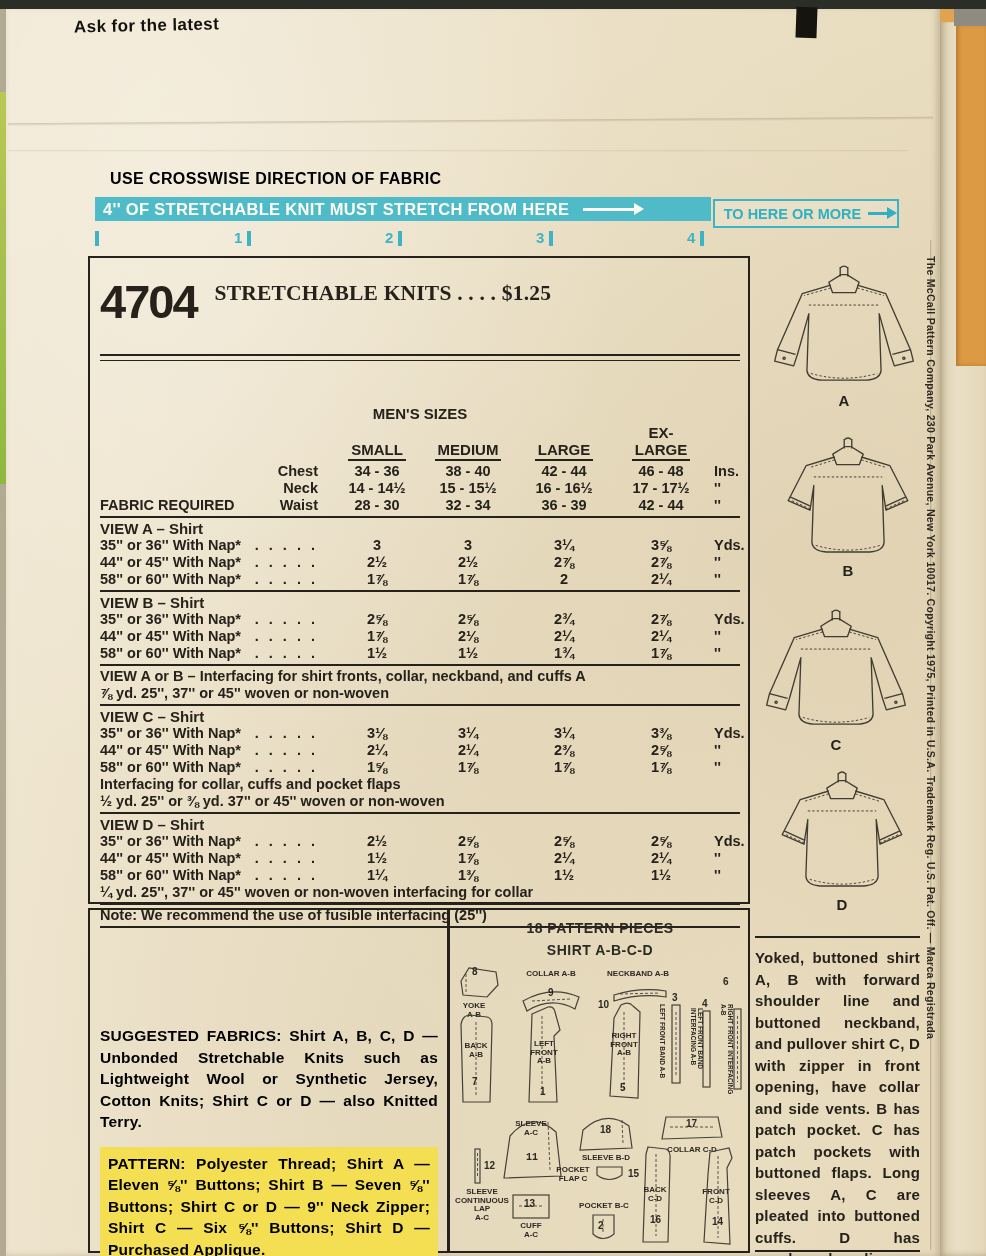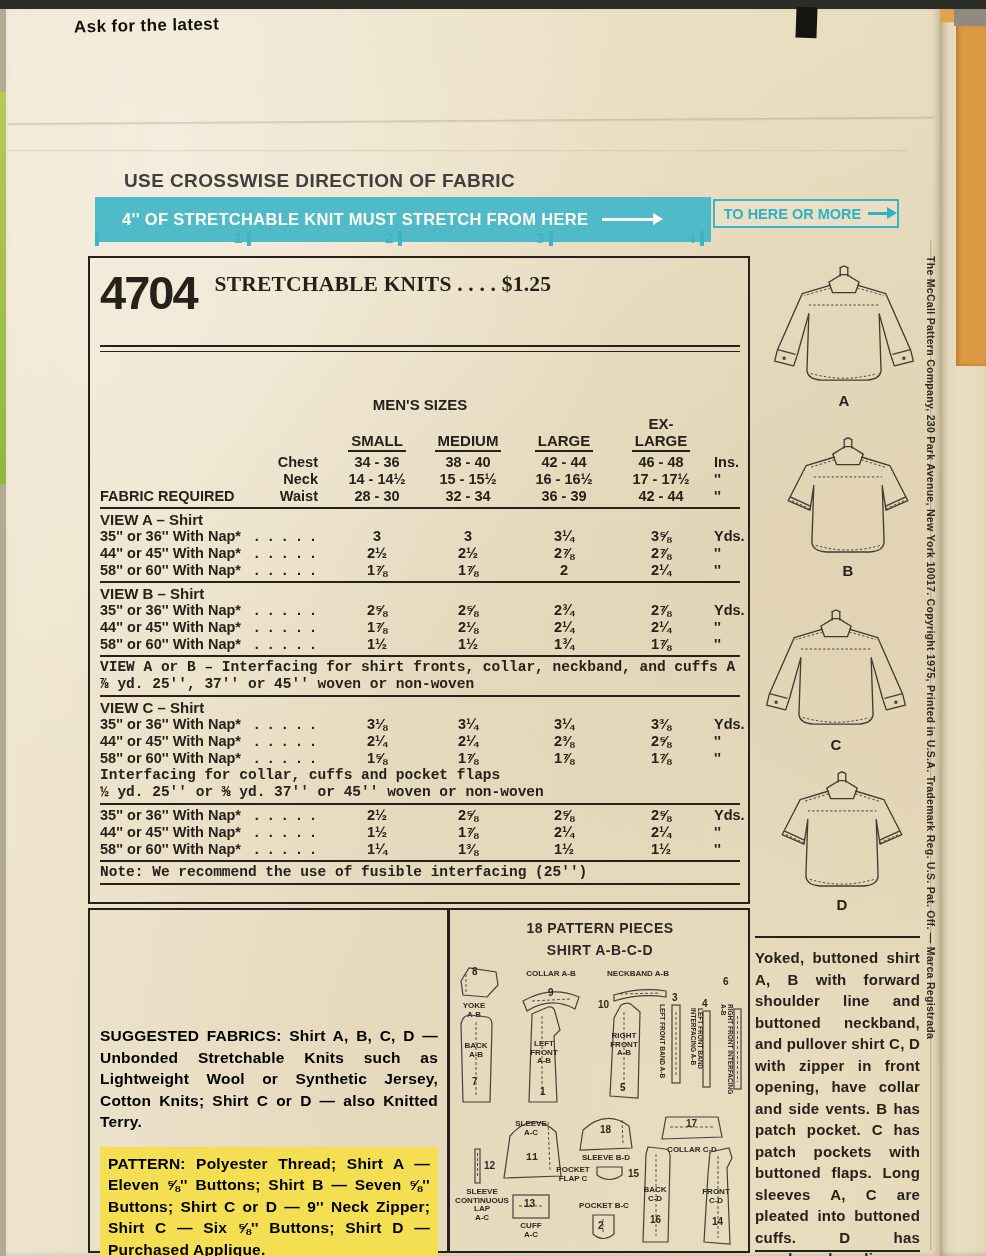--- a/index.html
+++ b/index.html
@@ -28,50 +28,50 @@
       radial-gradient(ellipse at 85% 45%, rgba(150,120,70,.10), transparent 55%),
       radial-gradient(ellipse at 40% 85%, rgba(150,120,70,.08), transparent 50%),
       linear-gradient(100deg,#f0e7d2,#ebe0c5 55%,#e7dabb);
     box-shadow:inset -3px 0 6px rgba(90,70,40,.25);}
   .crease{background:linear-gradient(rgba(110,90,60,.28),rgba(110,90,60,0));height:3px;}
   #crease1{left:8px;top:120px;width:925px;transform:rotate(-.4deg);}
   #crease2{left:8px;top:150px;width:900px;height:2px;opacity:.5;}
   #crease3{left:930px;top:240px;width:2px;height:1010px;background:linear-gradient(90deg,rgba(90,70,40,.35),transparent);}
   
   #slogan{left:74px;top:16px;font-size:17px;font-weight:bold;color:#13110e;transform:rotate(-1.2deg);letter-spacing:.4px;}
-  #crosswise{left:124px;top:170px;font-size:19px;font-weight:bold;color:#404040;letter-spacing:.4px;}
-  #stretch-bar{left:95px;top:197px;width:616px;height:45px;background:#4fbac8;color:#fdfdf4;
-    display:flex;align-items:center;padding-left:27px;box-sizing:border-box;font-size:16.5px;font-weight:bold;letter-spacing:.3px;}
+  #crosswise{left:110px;top:170px;font-size:16px;font-weight:bold;color:#000000;letter-spacing:.4px;}
+  #stretch-bar{left:95px;top:197px;width:616px;height:24px;background:#4fbac8;color:#fdfdf4;
+    display:flex;align-items:center;padding-left:8px;box-sizing:border-box;font-size:16.5px;font-weight:bold;letter-spacing:.3px;}
   .arrow-line{display:inline-block;position:relative;height:3px;background:currentColor;vertical-align:middle;}
   .arrow-line:after{content:'';position:absolute;right:-9px;top:-5px;border-left:10px solid currentColor;
     border-top:6.5px solid transparent;border-bottom:6.5px solid transparent;}
   #bar-arrow{width:52px;margin-left:14px;color:#fdfdf4;}
   #stretch-box{left:713px;top:199px;width:186px;height:29px;border:2.5px solid #3db4c6;color:#2fb0c3;
     display:flex;align-items:center;justify-content:center;font-size:14.5px;font-weight:bold;box-sizing:border-box;background:rgba(255,255,255,.15);}
   #box-arrow{width:20px;margin-left:7px;color:#2fb0c3;}
   .tick{position:absolute;width:4px;height:15px;background:#3db4c6;top:231px;}
   .tick-num{position:absolute;top:229px;font-size:15px;font-weight:bold;color:#3db4c6;}
   
   #fabric-box{left:88px;top:256px;width:662px;height:648px;border:2.5px solid #26221b;
-    box-sizing:border-box;padding:5px 8px 0 10px;color:#26221b;}
+    box-sizing:border-box;padding:14px 8px 0 10px;color:#26221b;}
   #box-header{display:flex;align-items:flex-start;height:82px;}
   #pattern-number{font-size:47px;font-weight:bold;letter-spacing:-2px;line-height:60px;}
   #box-title{font-family:"Liberation Serif", serif;font-weight:bold;font-size:21.5px;line-height:26px;margin:8px 0 0 18px;letter-spacing:.2px;}
   .double-rule{height:4px;border-top:2px solid #26221b;border-bottom:1.5px solid #26221b;margin:0 0 3px 0;}
   .rule{border-top:2px solid #26221b;margin:2px 0 2px 0;}
   #sizes-title{text-align:center;font-weight:bold;font-size:15px;height:18px;margin-top:44px;}
   .trow{display:grid;grid-template-columns:234px 86px 96px 96px 98px auto;align-items:end;line-height:17px;font-size:14.5px;font-weight:600;}
   .trow .lbl{display:flex;justify-content:space-between;padding-right:16px;}
   .trow .val{text-align:center;}
   .trow .unit{text-align:left;padding-left:4px;}
   #col-headers{height:38px;align-items:end;padding-bottom:2px;}
   .colh{text-align:center;font-weight:bold;font-size:15px;}
   .colh .u{display:inline-block;border-bottom:2px solid #26221b;padding:0 3px 1px 3px;}
   .view-heading{font-weight:bold;font-size:15px;line-height:17px;}
-  .note-line{font-size:14.5px;line-height:17px;font-weight:600;font-family:Liberation Mono, monospace;}
+  .note-line{font-size:14.5px;line-height:17px;font-weight:600;}
   .note-line b{font-weight:bold;}
   .dots{letter-spacing:3px;margin-left:6px;}
   
   .shirt-label{position:absolute;font-weight:bold;font-size:15px;color:#26221b;text-align:center;}
   svg.shirt path, svg.shirt circle{stroke:#413c32;fill:none;stroke-width:1.4;stroke-linejoin:round;}
   svg.shirt .st{stroke-dasharray:2.5,2.2;stroke-width:1;}
   
   #side-text{left:922px;top:256px;height:830px;width:15px;
     writing-mode:vertical-rl;text-orientation:sideways;
     font-size:10.5px;font-weight:bold;color:#2e2a23;letter-spacing:.3px;white-space:nowrap;}
@@ -290,20 +290,21 @@
         </div>
         <div class="val">1⅝</div>
         <div class="val">1⅞</div>
         <div class="val">1⅞</div>
         <div class="val">1⅞</div>
         <div class="unit">''</div>
       </div>
       <div class="note-line"><b></b><span>Interfacing for collar, cuffs and pocket flaps</span></div>
       <div class="note-line"><b></b><span>½ yd. 25'' or ⅜ yd. 37'' or 45'' woven or non-woven</span></div>
       <div class="rule"></div>
+      <div class="view-heading">VIEW D – Shirt</div>
       <div class="trow">
         <div class="lbl">
           <span>35'' or 36'' With Nap*</span>
           <span class="dots">. . . . .</span>
         </div>
         <div class="val">2½</div>
         <div class="val">2⅝</div>
         <div class="val">2⅝</div>
         <div class="val">2⅝</div>
         <div class="unit">Yds.</div>
@@ -323,20 +324,21 @@
         <div class="lbl">
           <span>58'' or 60'' With Nap*</span>
           <span class="dots">. . . . .</span>
         </div>
         <div class="val">1¼</div>
         <div class="val">1⅜</div>
         <div class="val">1½</div>
         <div class="val">1½</div>
         <div class="unit">''</div>
       </div>
+      <div class="note-line"><b></b><span>¼ yd. 25'', 37'' or 45'' woven or non-woven interfacing for collar</span></div>
       <div class="rule"></div>
       <div class="note-line"><b>Note:</b><span> We recommend the use of fusible interfacing (25'')</span></div>
       <div class="rule"></div>
     </div>
 </div>
 
 <div class="abs" id="shirts">
     <svg viewBox="0 0 160 132" class="shirt" width="152" height="126" style="position: absolute; left: 768px; top: 262px;">
       <path d="M76,5 V15 M84,5 V15"></path>
       <path d="M76,6 Q80,2 84,6"></path>

